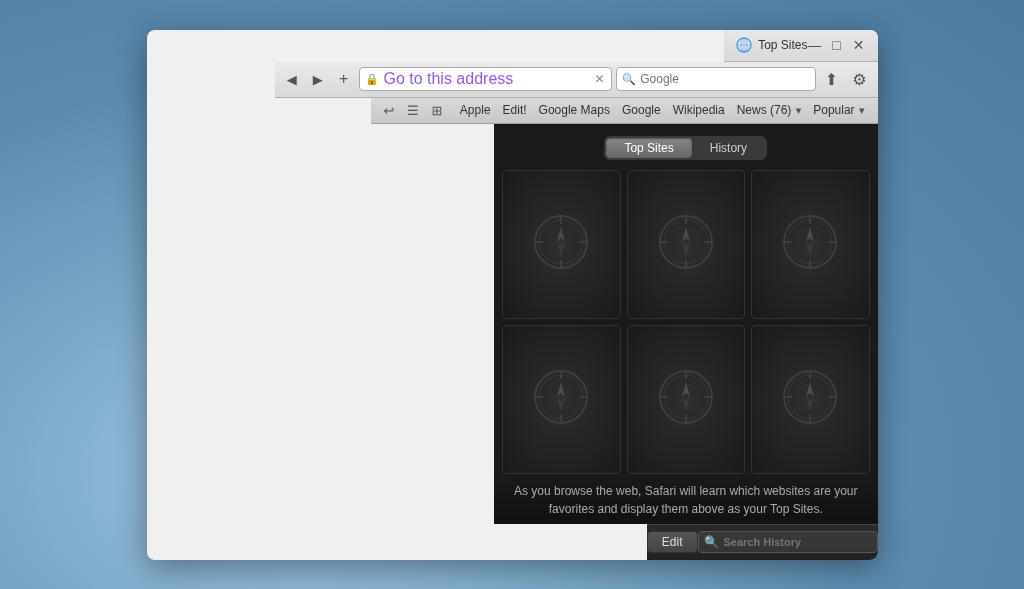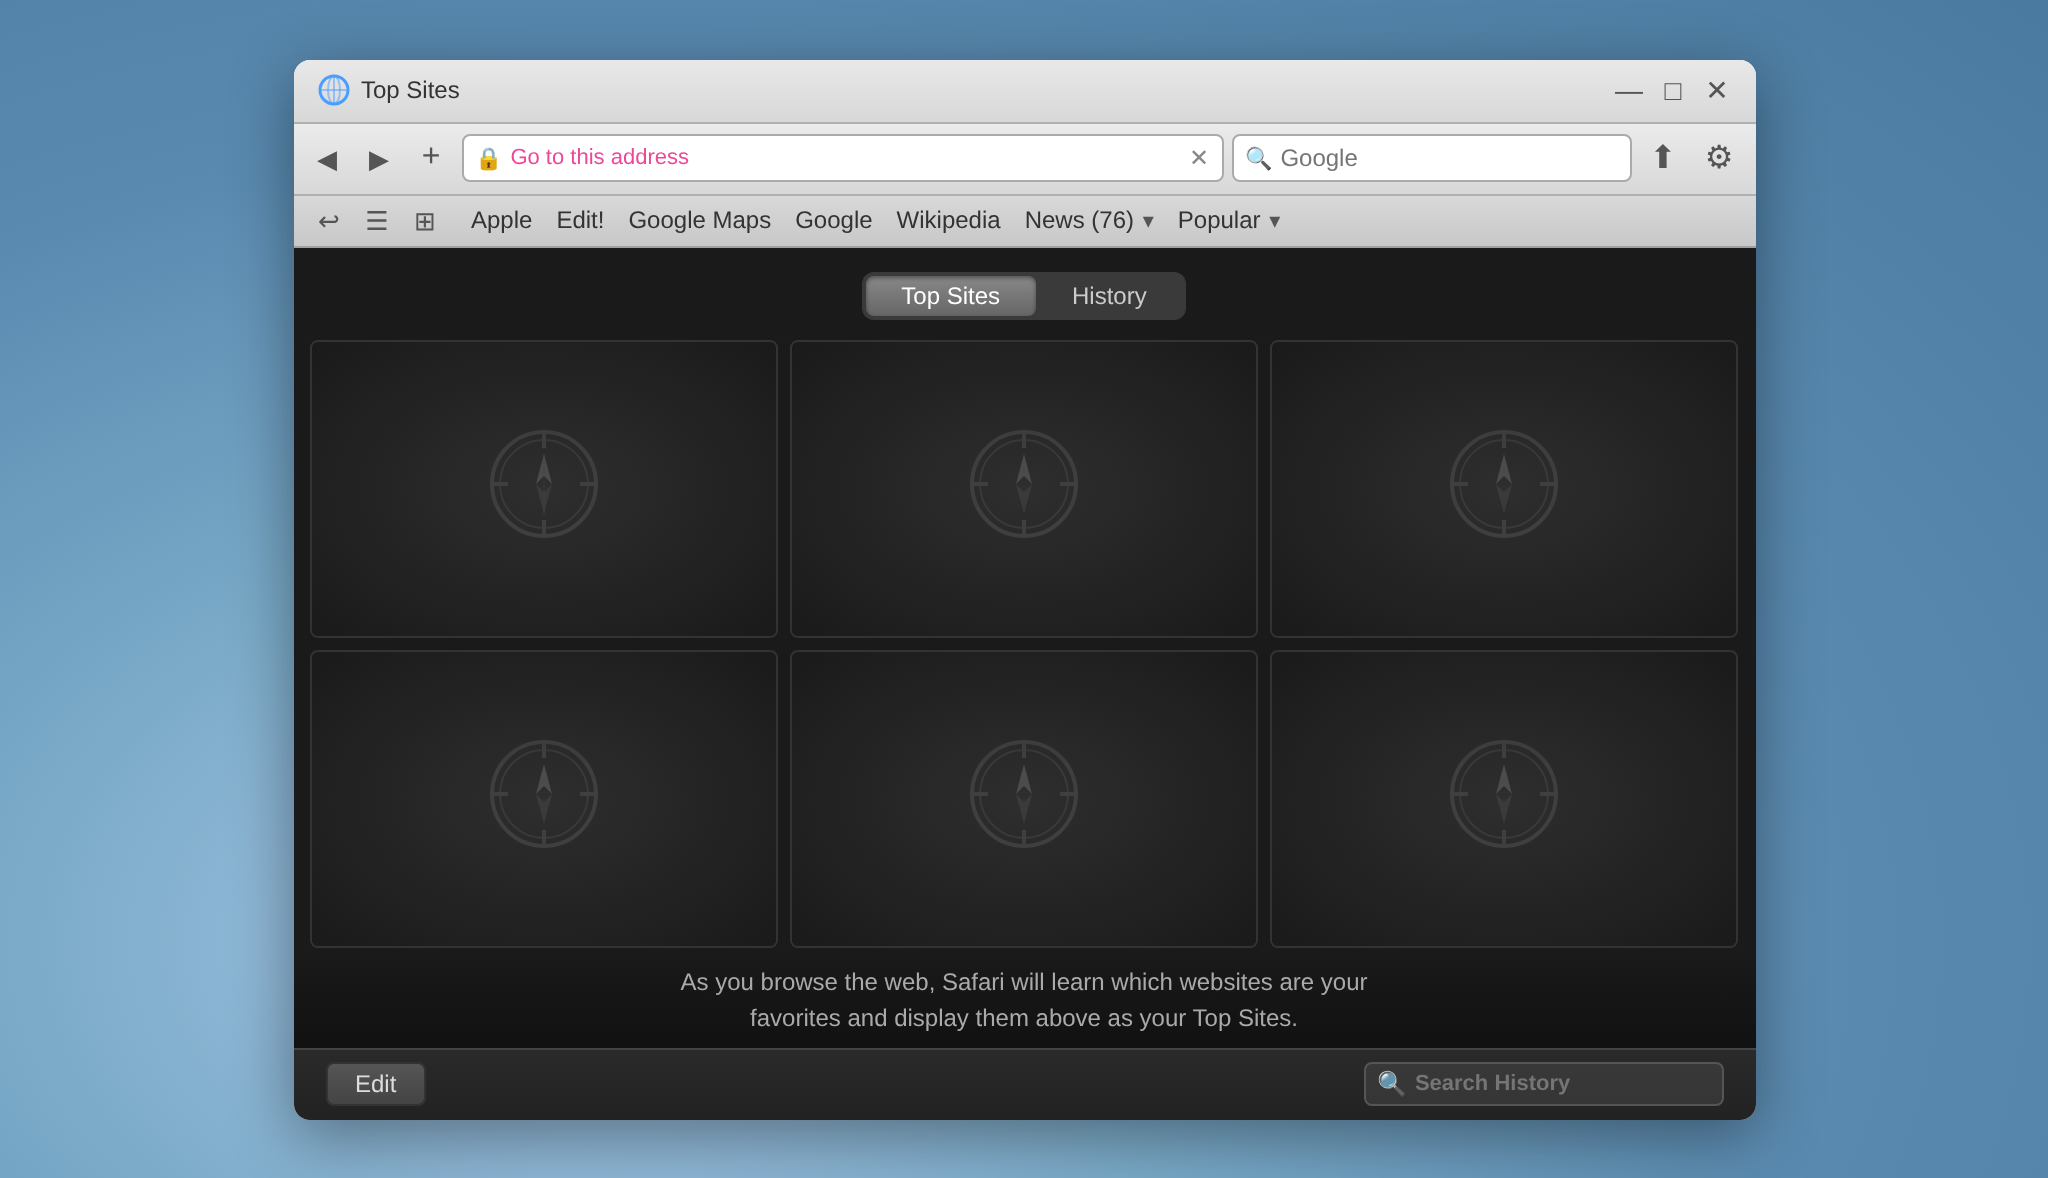--- a/index.html
+++ b/index.html
@@ -27,20 +27,21 @@
       position: relative;
       z-index: 1;
       width: 731px;
       height: 530px;
       background: #f0f0f0;
       border-radius: 8px;
       box-shadow: 0 8px 32px rgba(0,0,0,0.4);
       display: flex;
       flex-direction: column;
       overflow: hidden;
+      align-items: flex-end;
     }
 
     
     .title-bar {
       background: linear-gradient(180deg, #e8e8e8 0%, #d8d8d8 100%);
       height: 32px;
       display: flex;
       align-items: center;
       padding: 0 12px;
       border-bottom: 1px solid #b0b0b0;
@@ -118,22 +119,22 @@
       display: flex;
       align-items: center;
       padding: 0 6px;
       gap: 4px;
     }
 
     .address-input {
       flex: 1;
       border: none;
       outline: none;
-      font-size: 11px;
-      color: #ec4899;
+      font-size: 16px;
+      color: #8b5cf6;
       background: transparent;
     }
 
     .address-clear {
       color: #888;
       font-size: 12px;
       cursor: pointer;
     }
 
     .search-bar {
@@ -317,24 +318,23 @@
       padding: 0 20px;
     }
 
     
     .bottom-bar {
       background: linear-gradient(180deg, #2a2a2a 0%, #222 100%);
       height: 36px;
       display: flex;
       align-items: center;
       justify-content: space-between;
-      padding: 0 16px;
+      padding: 0 0;
       flex-shrink: 0;
       border-top: 1px solid #444;
-      gap: 32px;
     }
 
     .edit-btn {
       background: linear-gradient(180deg, #555 0%, #444 100%);
       border: 1px solid #333;
       border-radius: 4px;
       color: #ddd;
       font-size: 12px;
       padding: 3px 14px;
       cursor: pointer;

